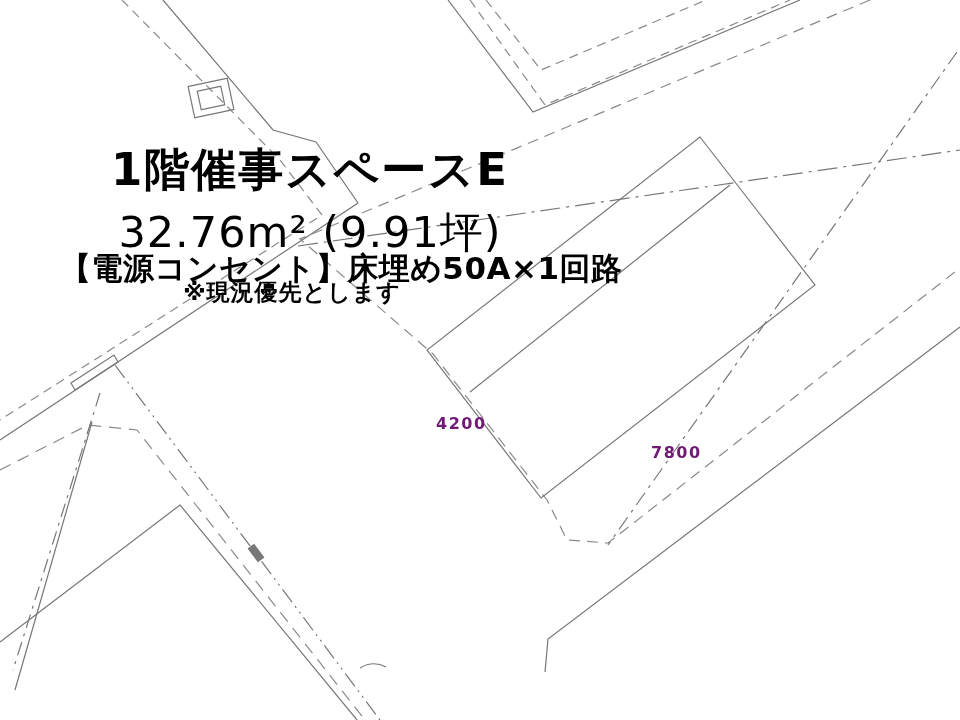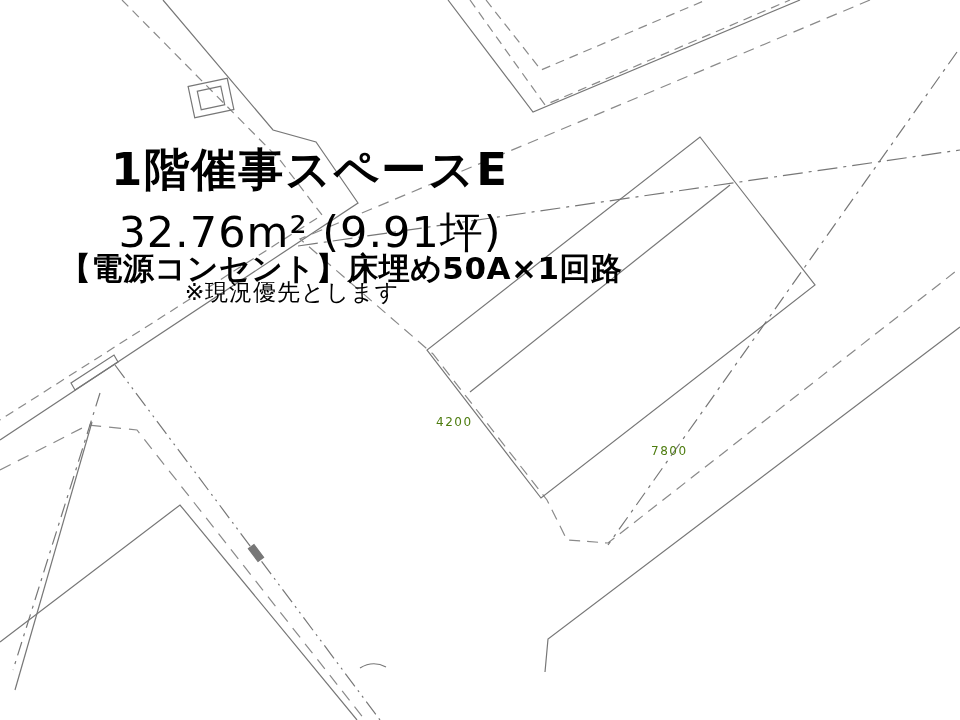--- a/index.html
+++ b/index.html
@@ -47,29 +47,29 @@
   }
   #power-note-label {
     top: 253px;
     font-size: 31px;
     font-weight: 600;
     letter-spacing: 0.5px;
   }
   #caveat-note-label {
     top: 281px;
     font-size: 23px;
-    font-weight: 400;
+    font-weight: 700;
     letter-spacing: 1px;
     left: 42px; 
   }
   .dim-label {
-    font-size: 12px;
-    font-weight: 400;
+    font-size: 16px;
+    font-weight: 700;
     letter-spacing: 1.5px;
-    color: #4d7c0f;
+    color: #701a75;
   }
   #dim-4200 { left: 436px; top: 416px; }
   #dim-7800 { left: 612px; top: 445px; margin-left: 39px; }
 </style>
 </head>
 <body>
 
 <div id="stage">
 
   <svg id="plan-svg" width="960" height="720" viewBox="0 0 960 720">

